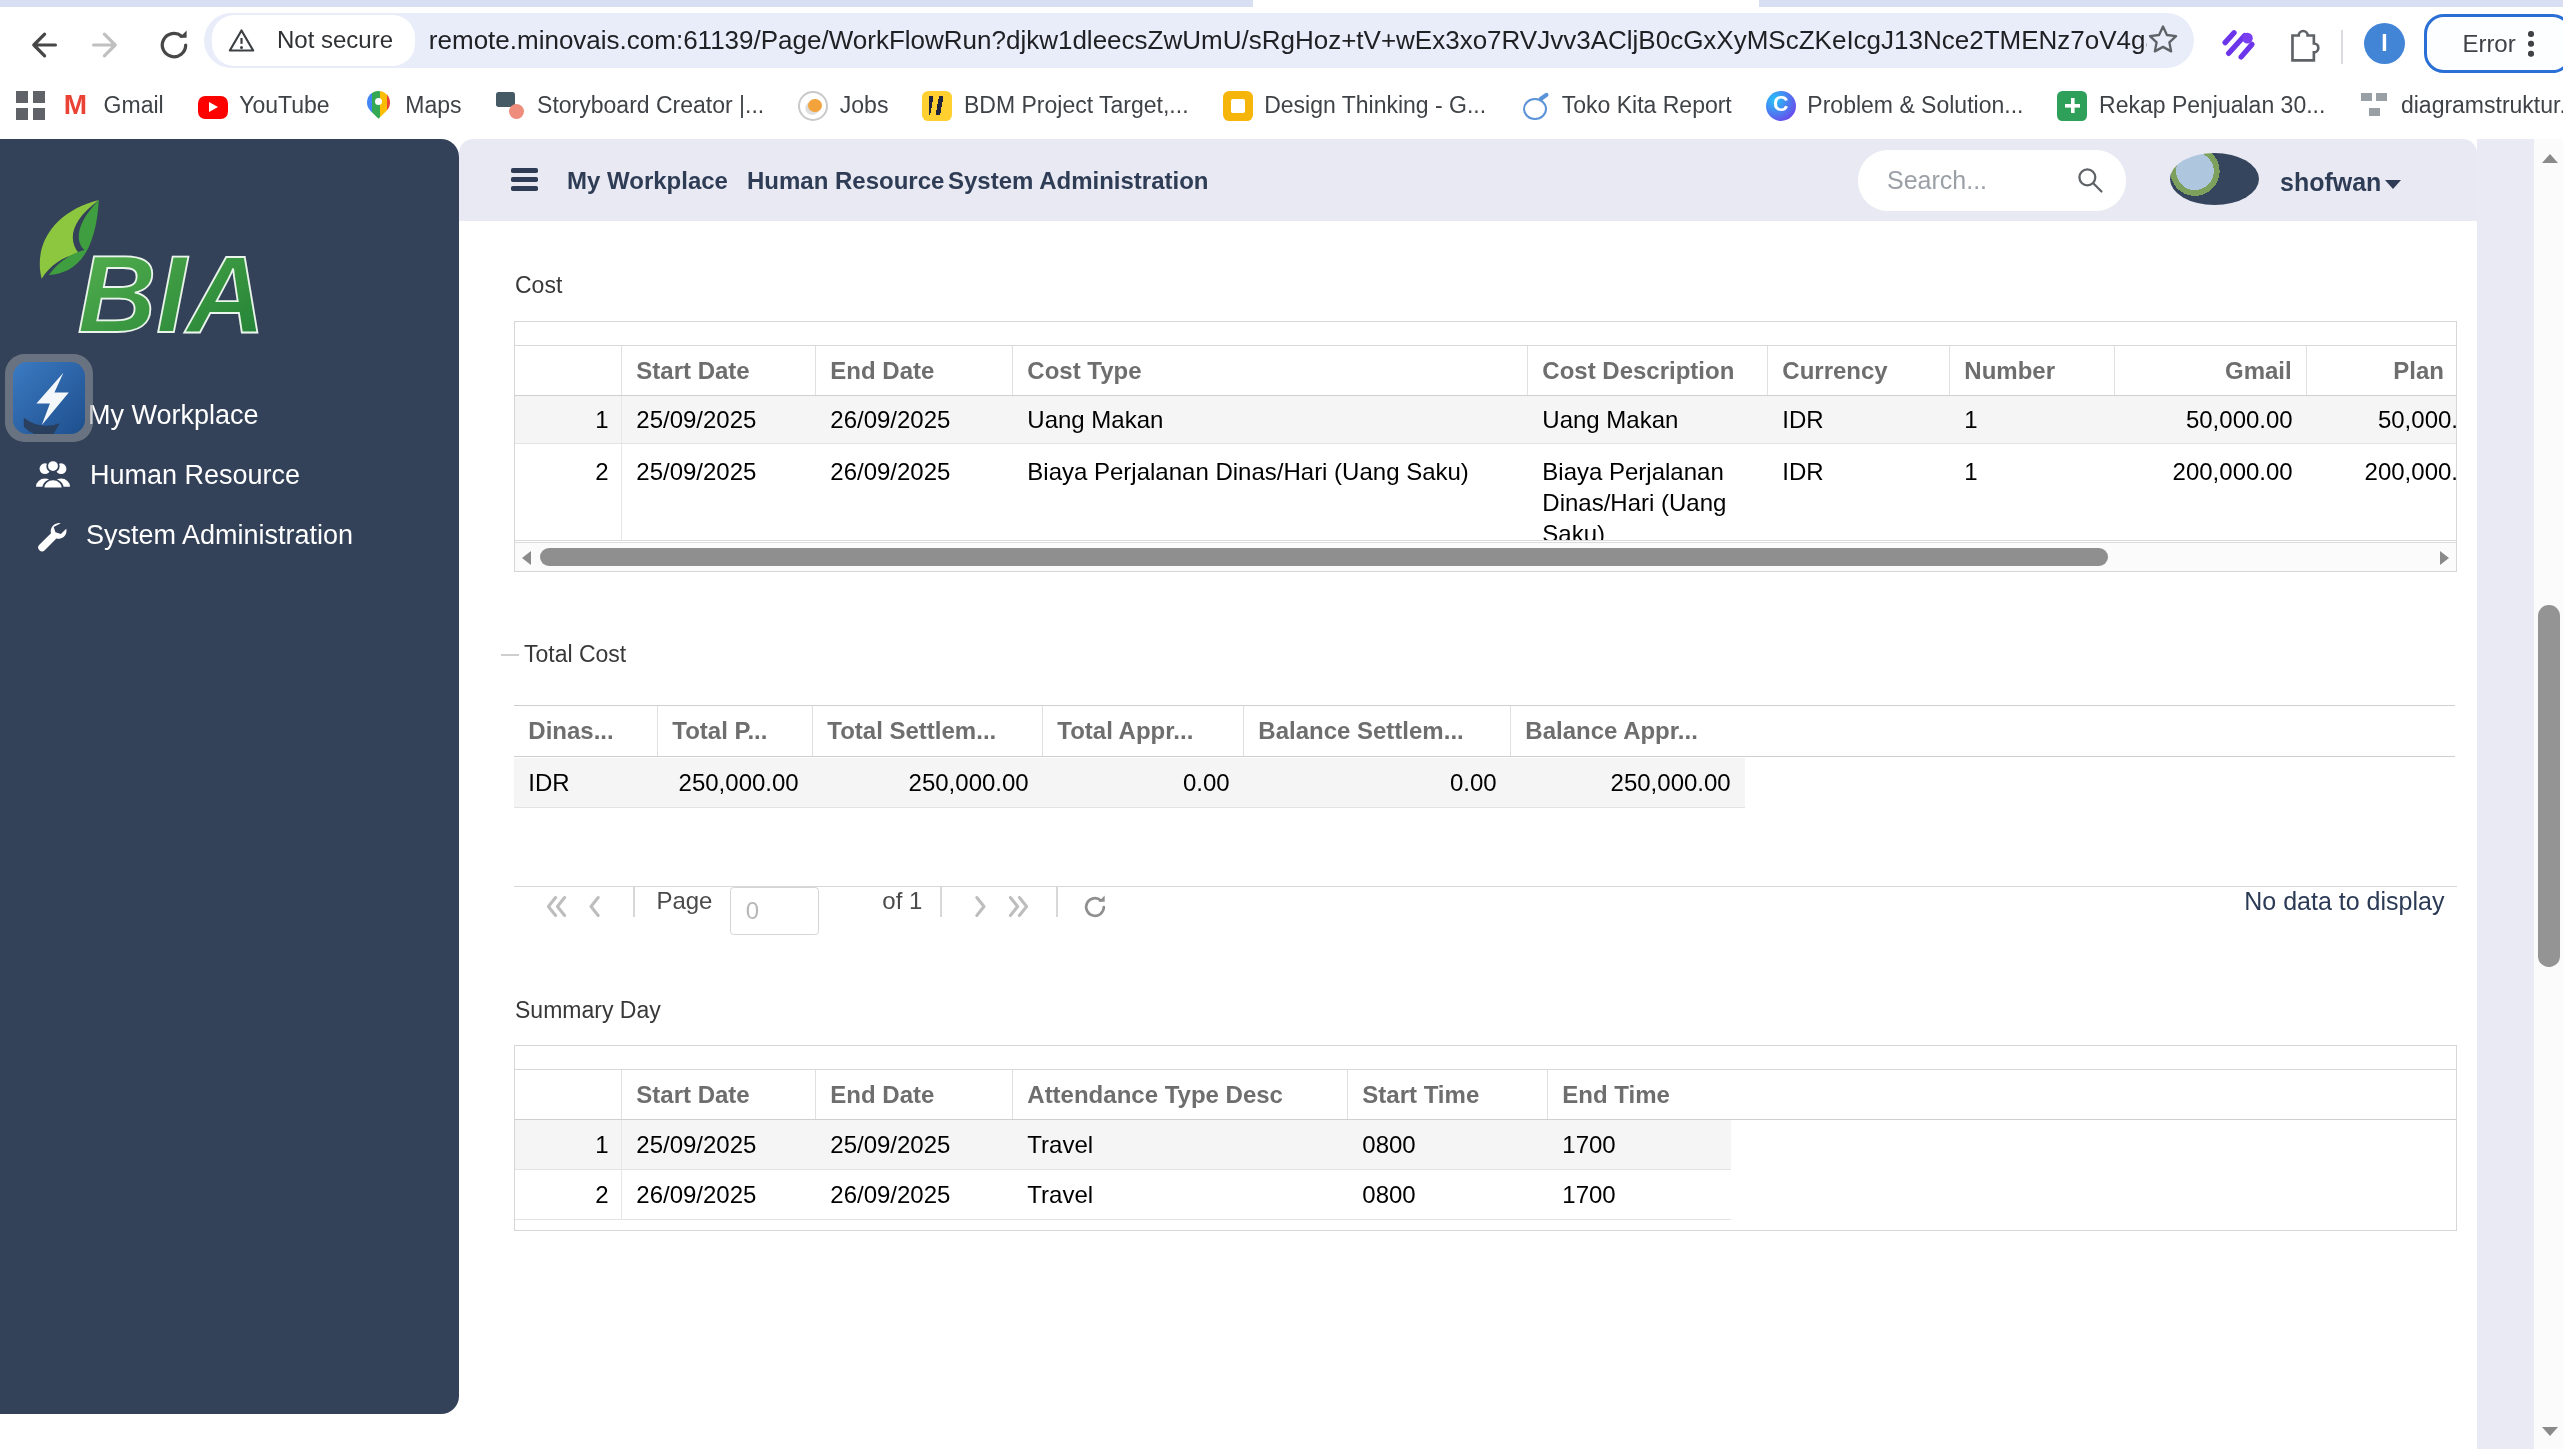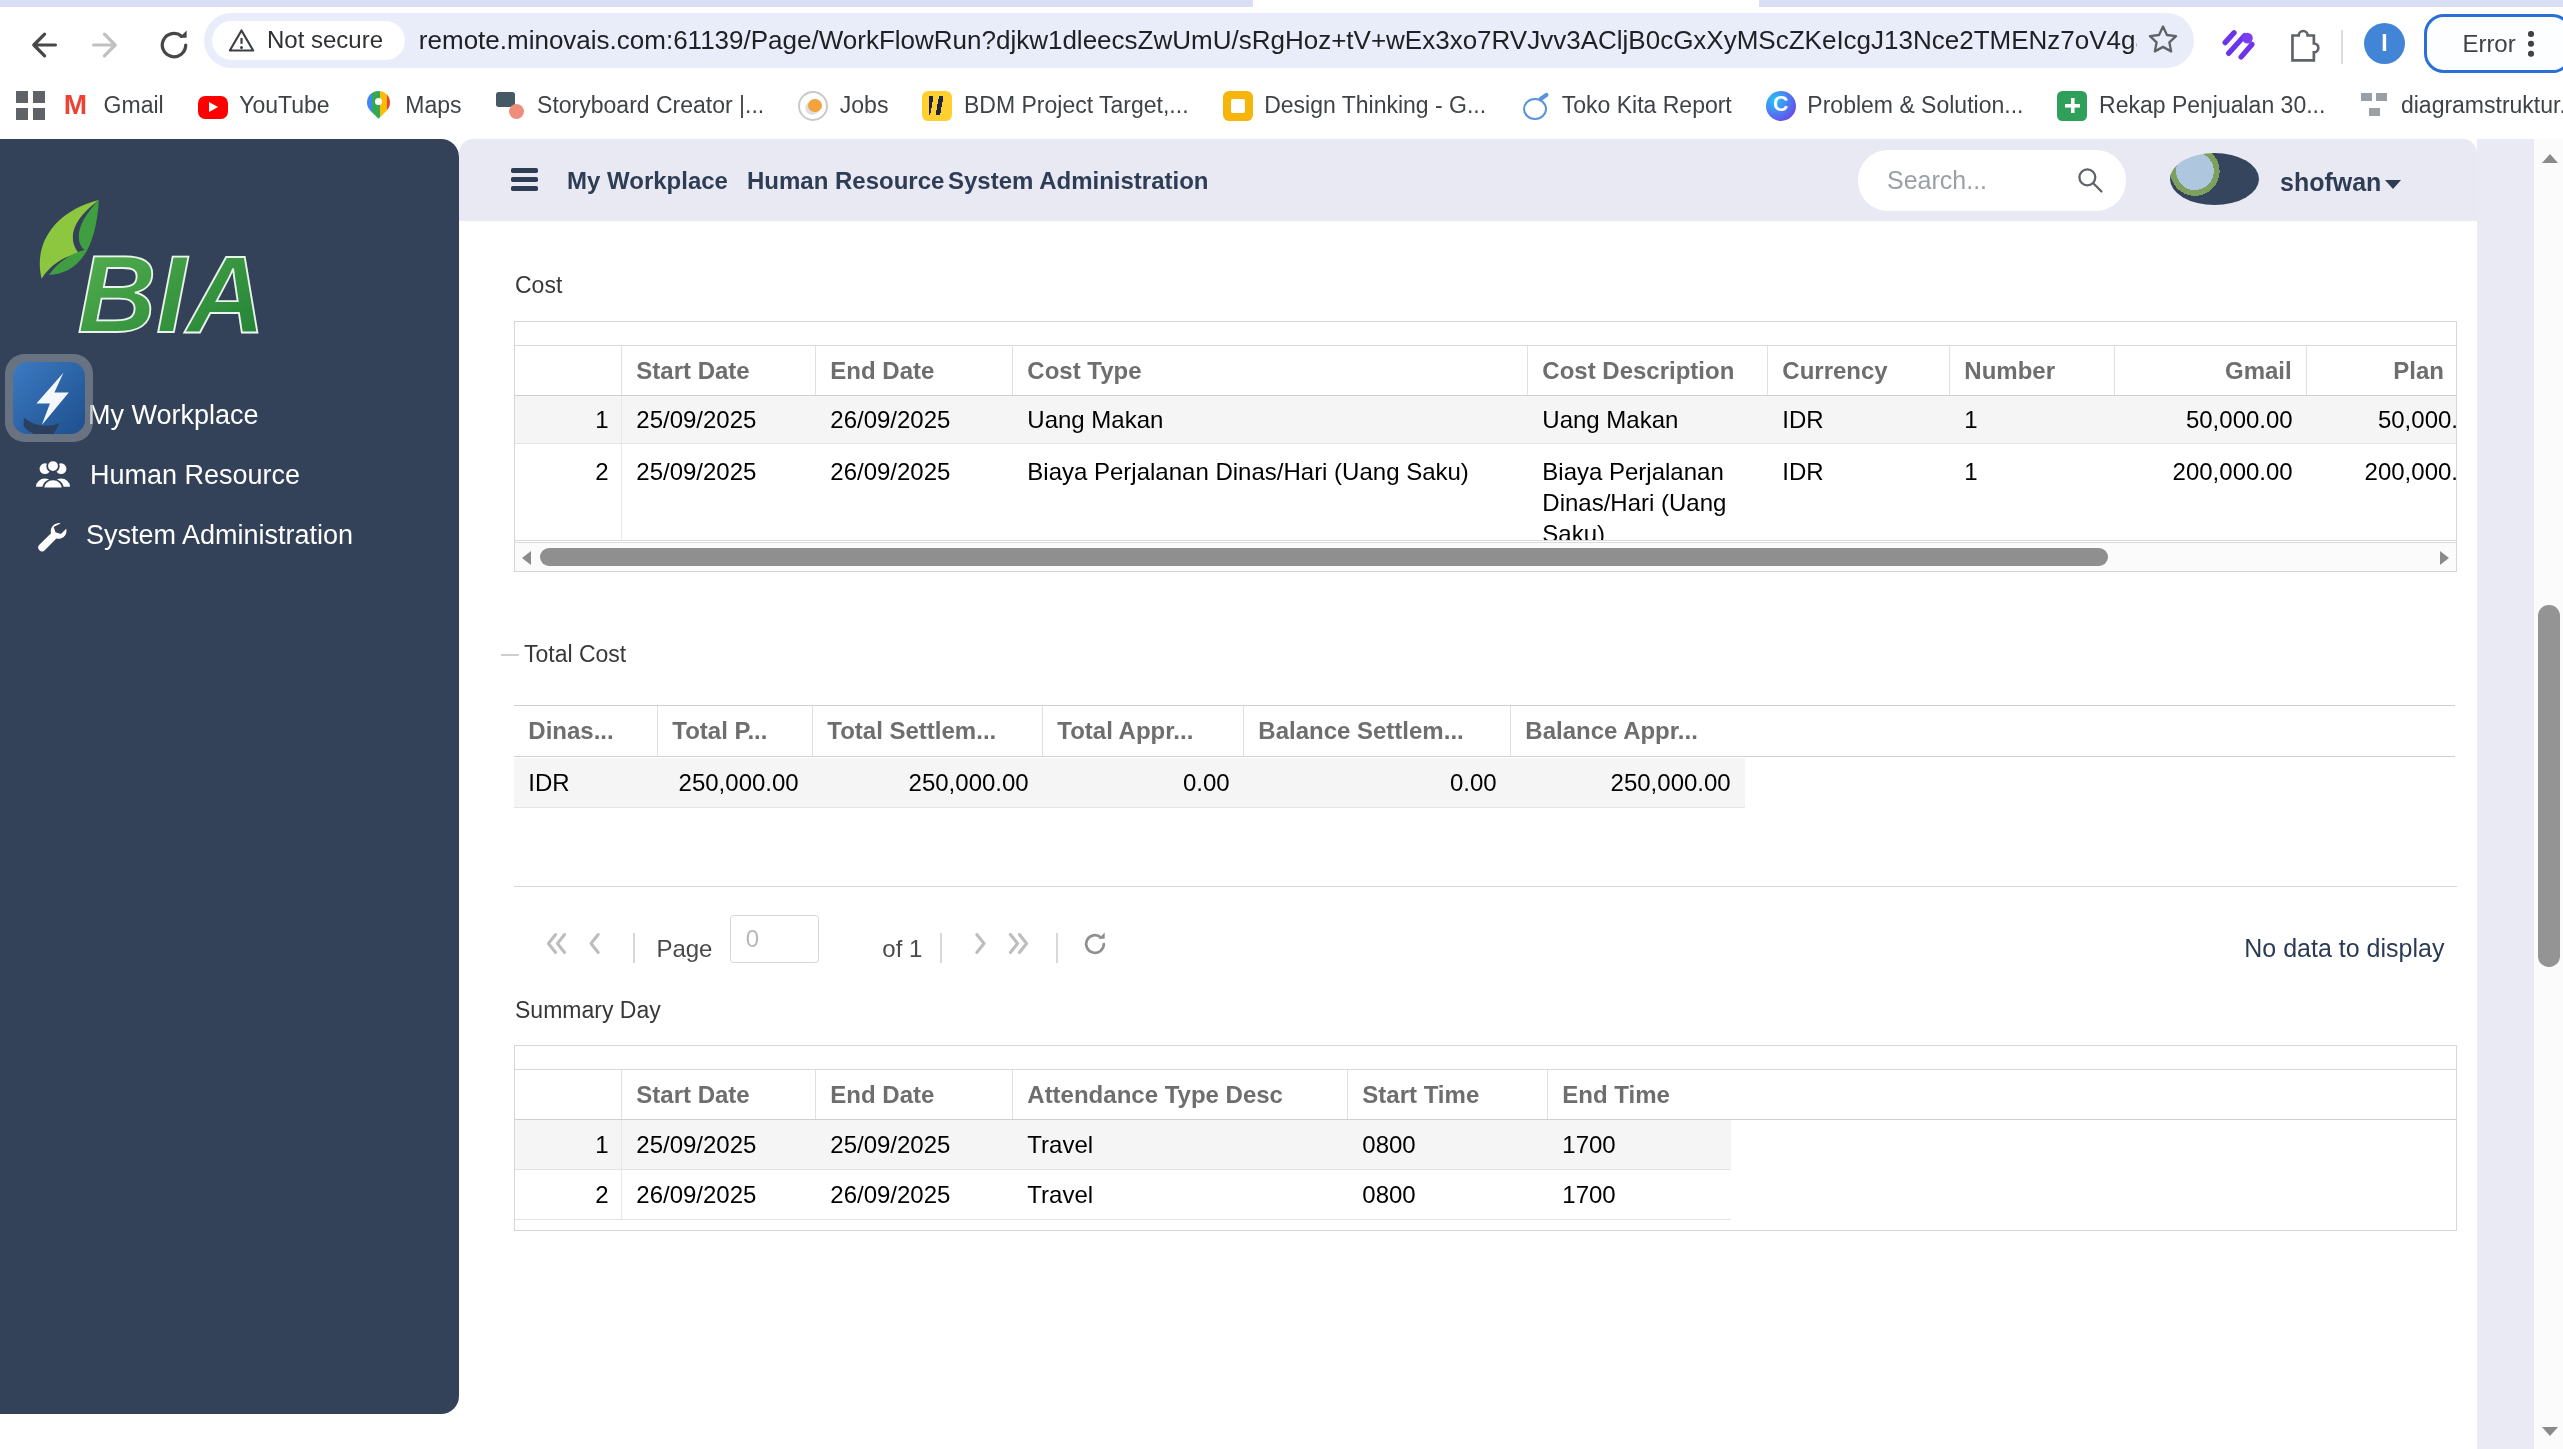--- a/index.html
+++ b/index.html
@@ -7,21 +7,21 @@
   #page { position:relative; width:2563px; height:1450px; background:#fff; overflow:hidden; }
   .abs { position:absolute; }
 
   
   #tabstrip { left:0; top:0; width:2563px; height:7.2px; background:#d9dff2; }
   #tab-notch { left:1253px; top:0; width:506px; height:7.2px; background:#fff; }
   #toolbar { left:0; top:7.2px; width:2563px; height:66px; background:#fff; }
   .tb-btn { position:absolute; top:16px; width:43px; height:43px; display:flex; align-items:center; justify-content:center; border-radius:50%; }
   #btn-back { left:19.7px; } #btn-fwd { left:86px; } #btn-reload { left:152px; }
   #omnibox { position:absolute; left:204px; top:5.4px; width:1990px; height:55px; background:#e9edfa; border-radius:28px; display:flex; align-items:center; }
-  #security-chip { margin-left:8px; height:39px; background:#fff; border-radius:22.4px; display:flex; align-items:center; padding:0 21.5px 0 16px; gap:12px; }
+  #security-chip { margin-left:8px; height:51px; background:#fff; border-radius:22.4px; display:flex; align-items:center; padding:0 21.5px 0 16px; gap:22px; }
   #security-chip span { font-size:24px; color:#2f3134; }
   #url-text { margin-left:14.3px; font-size:26px; color:#202124; white-space:nowrap; overflow:hidden; max-width:1718px; }
   #star-btn { position:absolute; right:14.3px; top:10.7px; }
   #ext-purple { position:absolute; left:2218px; top:16px; }
   #ext-puzzle { position:absolute; left:2280px; top:16px; }
   #tb-divider { position:absolute; left:2341px; top:23px; width:1.8px; height:34px; background:#dadce0; }
   #tb-avatar { position:absolute; left:2364px; top:16px; width:41px; height:41px; border-radius:50%; background:#4285d6; color:#fff; font-size:23px; font-weight:bold; display:flex; align-items:center; justify-content:center; }
   #btn-error { position:absolute; left:2424px; top:7.2px; width:148px; height:59px; border:3.6px solid #2a6fd6; background:#fdfeff; border-radius:19.7px; display:flex; align-items:center; justify-content:center; gap:12.5px; }
   #btn-error span { font-size:24px; color:#3f4246; }
   .kebab { width:5.4px; height:5.4px; border-radius:50%; background:#3f4246; box-shadow:0 9.8px 0 #3f4246, 0 19.7px 0 #3f4246; margin-top:-19.7px; }
@@ -120,21 +120,21 @@
   #tc-row .filler { background:#fff; }
 
   #sd-head { height:50px; border-bottom:0.9px solid #cfcfcf; }
   .sd-row { height:50px; }
   .sd-row .dc { border-bottom:0.9px solid #e3e3e3; }
   .sd-row .filler { border-bottom:none; }
   .sd-r0 .dc { background:#f5f5f5; }
   .sd-r0 .filler { background:#fff; }
 
   
-  #pagebar { left:514px; top:886px; width:1943px; height:77px; border-top:0.9px solid #d8d8d8; display:flex; align-items:flex-end; padding:0 9px 0 23px; }
+  #pagebar { left:514px; top:886px; width:1943px; height:77px; border-top:0.9px solid #d8d8d8; display:flex; align-items:flex-start; padding:0 9px 0 23px; }
   .pg-sep { width:1.8px; height:30px; background:#d8d8d8; margin:0 18px; }
   .pg-ico { display:flex; align-items:center; justify-content:center; width:39px; height:39px; }
   #pg-label { font-size:24px; color:#4a4a4a; margin:0 7.2px 0 3.6px; }
   #pg-input { width:89px; height:48px; border:0.9px solid #d5d5d5; border-radius:3.6px; background:#fff; font-size:24px; color:#b8b8b8; padding-left:14.3px; margin:0 16px 0 10.7px; font-family:"Liberation Sans",sans-serif; outline:none; }
   #pg-of { font-size:24px; color:#4a4a4a;margin-left:47px; }
   #nodata { margin-left:auto; font-size:25px; color:#2b3a55; padding-right:3.6px; }
 
   
   #comment-bar { left:501px; top:1357px; width:1973px; height:68px; background:#6d9edb; border-radius:9px; display:flex; align-items:center; padding-left:25px; }
   #comment-bar span { color:#fff; font-size:27px; font-weight:600; }

